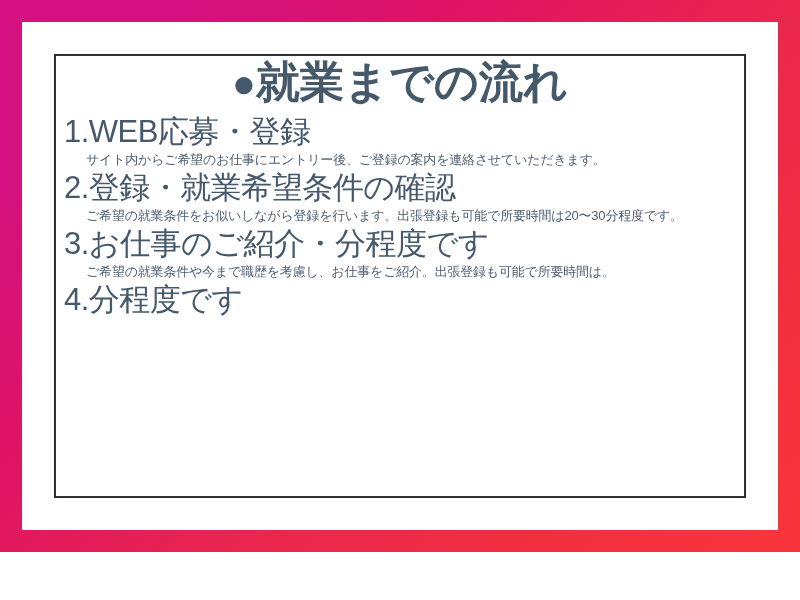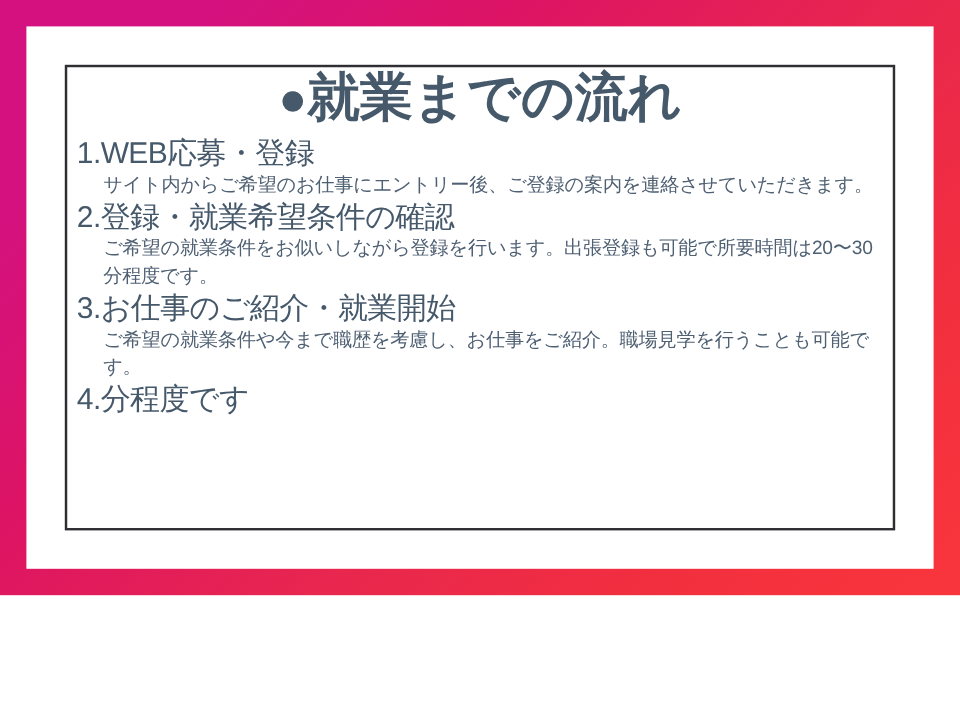--- a/index.html
+++ b/index.html
@@ -12,21 +12,21 @@
 
   body {
     font-family: "Liberation Sans", "DejaVu Sans", sans-serif;
     background: #ffffff;
   }
 
   
   #poster {
     position: relative;
     width: 800px;
-    height: 496px;
+    height: 552px;
     background: linear-gradient(135deg,
                 #d4117f 0%,
                 #d4117f 14%,
                 #dd1464 34%,
                 #e8264f 58%,
                 #f22f3e 80%,
                 #f9353c 100%);
     overflow: hidden;
   }
 
@@ -82,35 +82,35 @@
 
   #steps {
     margin-top: 8px;
   }
 
   .step {
   }
   .step:first-child { margin-top: 0; }
 
   .step-heading {
-    font-size: 25px;
+    font-size: 31px;
     line-height: 1.18;
     color: #46596b;
     white-space: nowrap;
     letter-spacing: -0.5px;
   }
   .step-num {
     font-weight: normal;
   }
   .step-title {
     font-weight: normal;
   }
 
   .step-body {
-    font-size: 16px;
+    font-size: 13px;
     line-height: 1.42;
     color: #4f6073;
     margin-left: 22px;
     margin-top: 1px;
     letter-spacing: -0.2px;
     max-width: 700px;
   }
 </style>
 </head>
 <body>
@@ -138,23 +138,23 @@
 
         <div class="step">
           <div class="step-heading">
             <span class="step-num">2.</span><span class="step-title">登録・就業希望条件の確認</span>
           </div>
           <div class="step-body">ご希望の就業条件をお似いしながら登録を行います。出張登録も可能で所要時間は20〜30分程度です。</div>
         </div>
 
         <div class="step">
           <div class="step-heading">
-            <span class="step-num">3.</span><span class="step-title">お仕事のご紹介・就業開始</span>
+            <span class="step-num">3.</span><span class="step-title">お仕事のご紹介・分程度です</span>
           </div>
-          <div class="step-body">ご希望の就業条件や今まで職歴を考慮し、お仕事をご紹介。職場見学を行うことも可能です。</div>
+          <div class="step-body">ご希望の就業条件や今まで職歴を考慮し、お仕事をご紹介。出張登録も可能で所要時間は。</div>
         </div>
 
         <div class="step">
           <div class="step-heading">
             <span class="step-num">4.</span><span class="step-title">分程度です</span>
           </div>
         </div>
 
       </div>
     </div>

